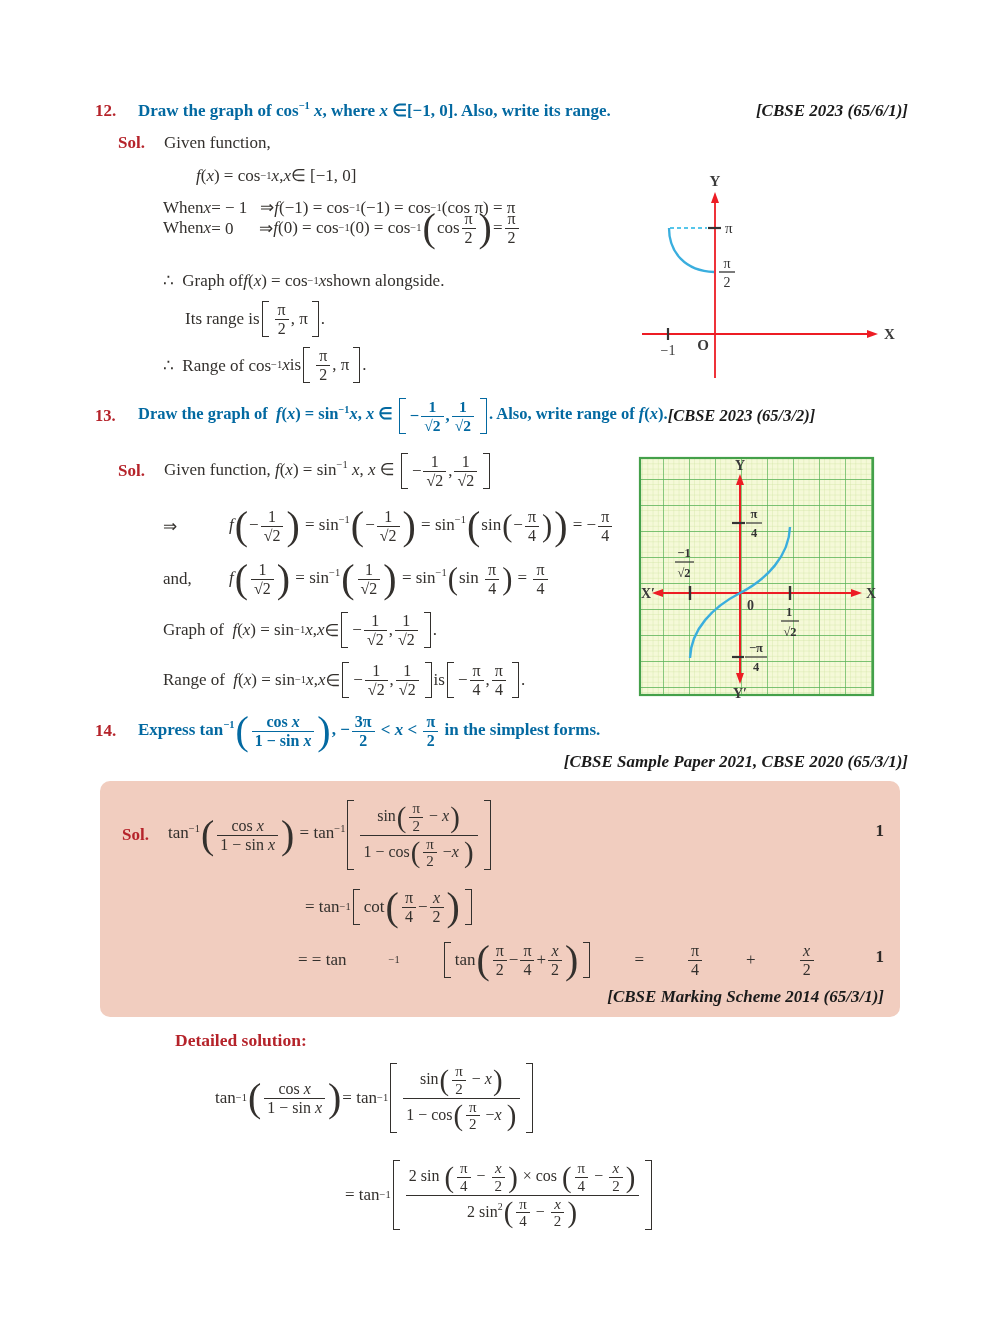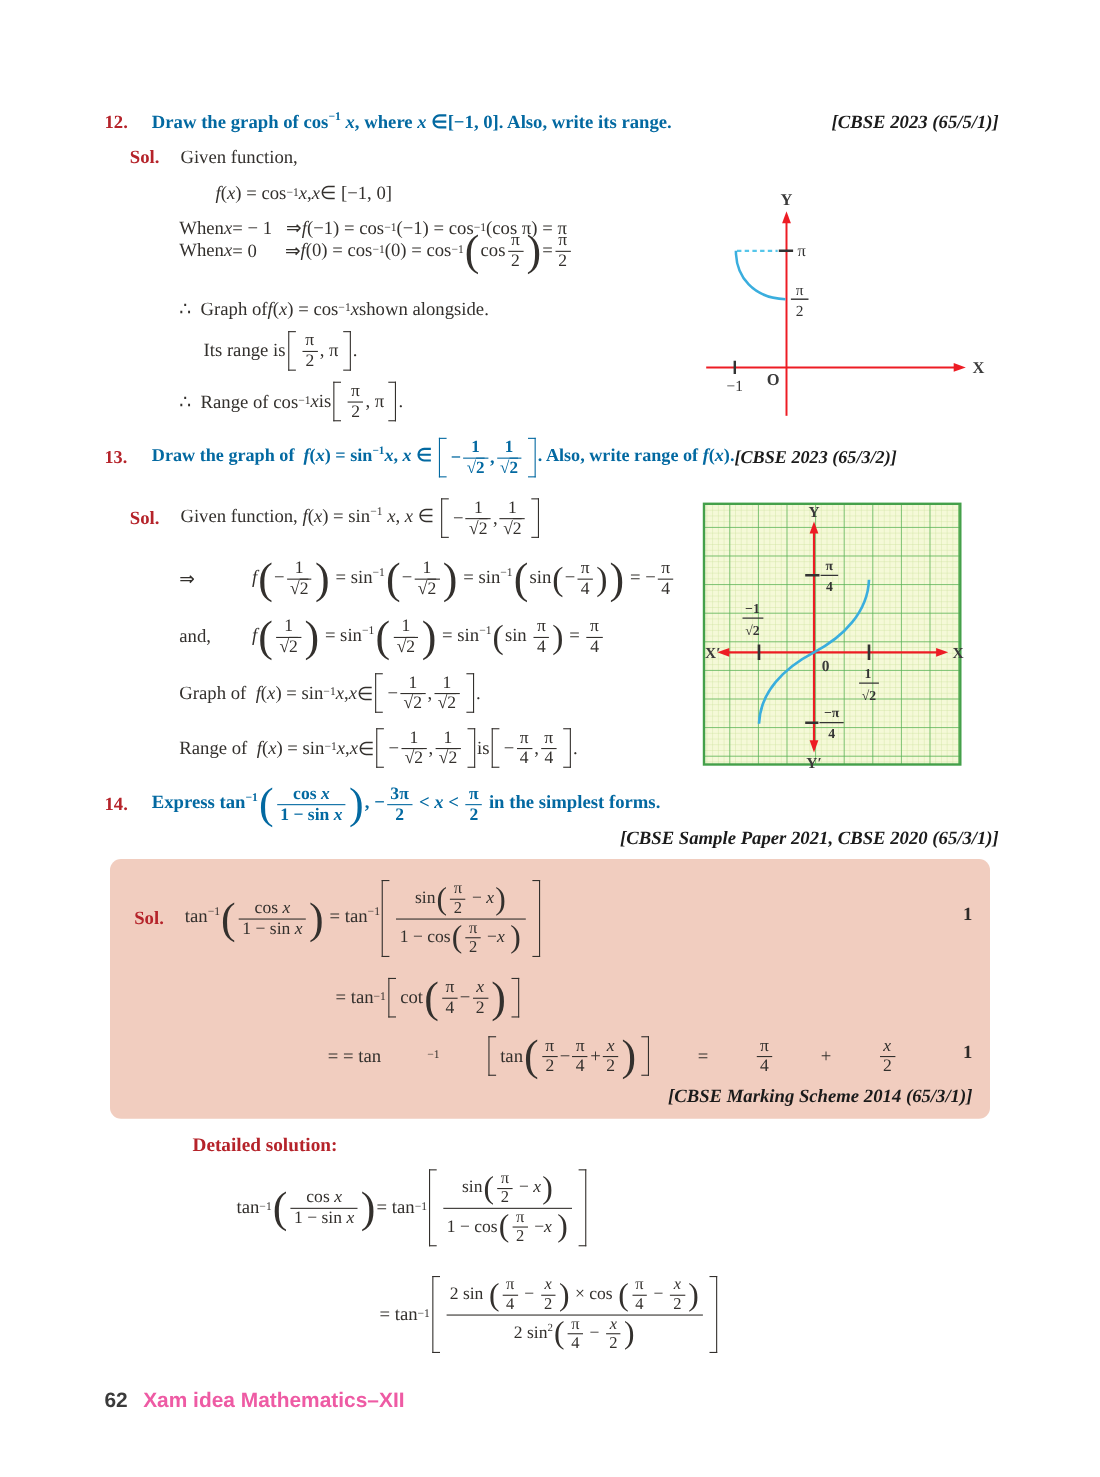--- a/index.html
+++ b/index.html
@@ -40,21 +40,21 @@
   svg text { font-family:"Liberation Serif", serif; }
 </style>
 </head>
 <body>
 
 <div class="page">
 
   <div class="row" style="left:95px; top:100px; width:813px;">
     <span class="qnum">12.</span>
     <span class="qtext">Draw the graph of cos<sup>−1</sup> <i>x</i>, where <i>x</i> ∈[−1, 0]. Also, write its range.</span>
-    <span class="ref" style="margin-left:auto;">[CBSE 2023 (65/5/1)]</span>
+    <span class="ref" style="margin-left:auto;">[CBSE 2023 (65/6/1)]</span>
   </div>
 
   <div class="row" style="left:118px; top:133px;">
     <span class="sollabel mid">Sol.</span>
     <span>Given function,</span>
   </div>
   <div class="row" style="left:196px; top:165px;"><i>f</i>(<i>x</i>) = cos<sup>−1</sup><i>x</i>, <i>x</i> ∈ [−1, 0]</div>
   <div class="row" style="left:163px; top:197px;">When <i>x</i> = − 1 &nbsp;&nbsp;⇒ <i>f</i>(−1) = cos<sup>−1</sup>(−1) = cos<sup>−1</sup>(cos π) = π</div>
   <div class="row" style="left:163px; top:204px; height:48px;">When <i>x</i> = 0 &nbsp;&nbsp;&nbsp;&nbsp; ⇒ <i>f</i>(0) = cos<sup>−1</sup>(0) = cos<sup>−1</sup> <span class="bk s26">(</span>cos <fr>
         <nu>π</nu>
@@ -253,18 +253,14 @@
       </ib></div>
   <div class="row" style="left:345px; top:1146px; height:98px;">= tan<sup>−1</sup><ib>
         <lb></lb>
         <fr>
           <nu>2 sin <span class="bk s2">(</span><fr><nu>π</nu><de>4</de></fr> − <fr><nu><i>x</i></nu><de>2</de></fr><span class="bk s2">)</span> × cos <span class="bk s2">(</span><fr><nu>π</nu><de>4</de></fr> − <fr><nu><i>x</i></nu><de>2</de></fr><span class="bk s2">)</span></nu>
           <de>2 sin<sup>2</sup><span class="bk s2">(</span><fr><nu>π</nu><de>4</de></fr> − <fr><nu><i>x</i></nu><de>2</de></fr><span class="bk s2">)</span></de>
         </fr>
         <rb></rb>
       </ib></div>
 
-  <div class="footer">
-    <span class="pageno">62</span>
-    <span class="booktitle">Xam idea Mathematics–XII</span>
-  </div>
 
 </div>
 
 </body></html>

